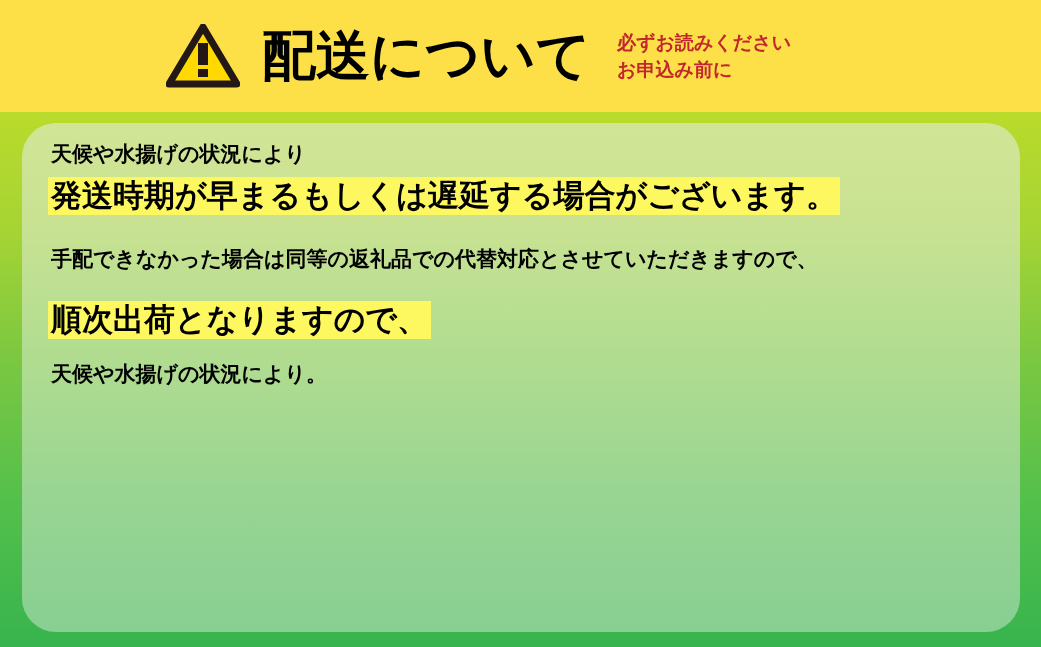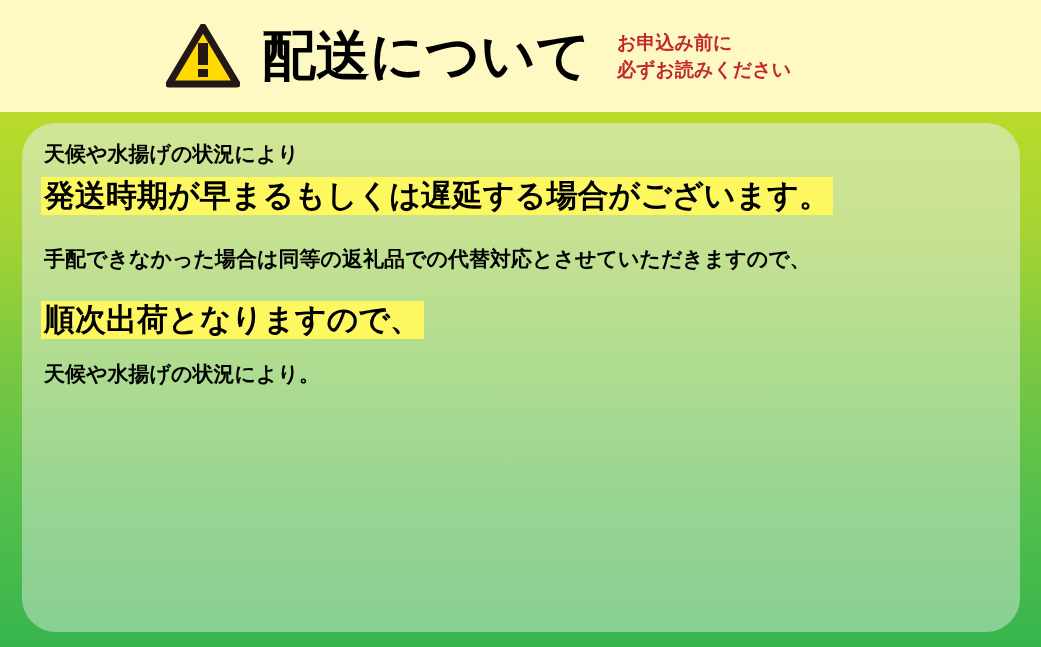--- a/index.html
+++ b/index.html
@@ -19,21 +19,21 @@
     background: #ffffff;
   }
 
   
   .header {
     position: absolute;
     left: 0;
     top: 0;
     width: 1041px;
     height: 112px;
-    background: #fef9c3;
+    background: #fde047;
     display: flex;
     align-items: center;
     box-sizing: border-box;
     padding-left: 166px;
   }
   .warn-icon {
     width: 74px;
     height: 64px;
     flex: 0 0 auto;
     display: block;
@@ -87,21 +87,21 @@
         #afdc90 48%,
         #99d592 72%,
         #88cf93 100%);
     box-sizing: border-box;
     padding: 18px 0 0 0;
     overflow: hidden;
   }
 
   
   .block {
-    padding-left: 19px;
+    padding-left: 26px;
   }
   .line {
     font-family: "DejaVu Sans", "Liberation Sans", sans-serif;
     font-weight: 700;
     color: #000000;
     white-space: nowrap;
     line-height: 1.0;
     display: block;
   }
   .line .txt {
@@ -129,22 +129,22 @@
 
     <svg class="warn-icon" viewBox="0 0 74 64" aria-hidden="true">
       <path d="M37 3 L71 60 L3 60 Z" fill="#ffd900" stroke="#231815" stroke-width="7" stroke-linejoin="round"></path>
       <rect x="32" y="19" width="10" height="22" fill="#231815"></rect>
       <rect x="32" y="45" width="10" height="8" fill="#231815"></rect>
     </svg>
 
     <div class="header-title">配送について</div>
 
     <div class="header-sub">
+      <div>必ずお読みください</div>
       <div>お申込み前に</div>
-      <div>必ずお読みください</div>
     </div>
   </div>
 
   <div class="frame">
 
     <div class="panel">
 
       <div class="block">
         <div class="line sz-normal"><span class="txt">天候や水揚げの状況により</span></div>
         <div class="gap-e"></div>

